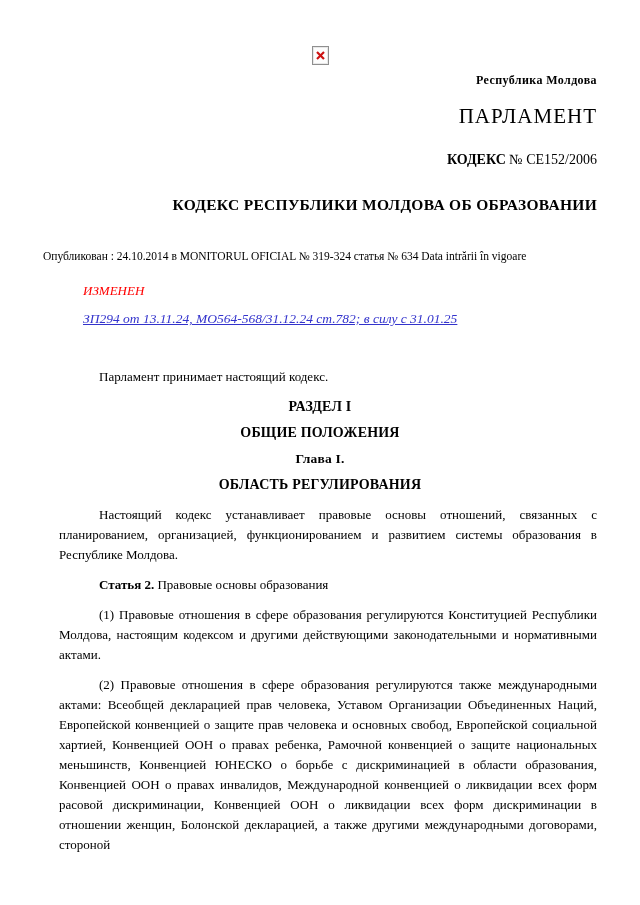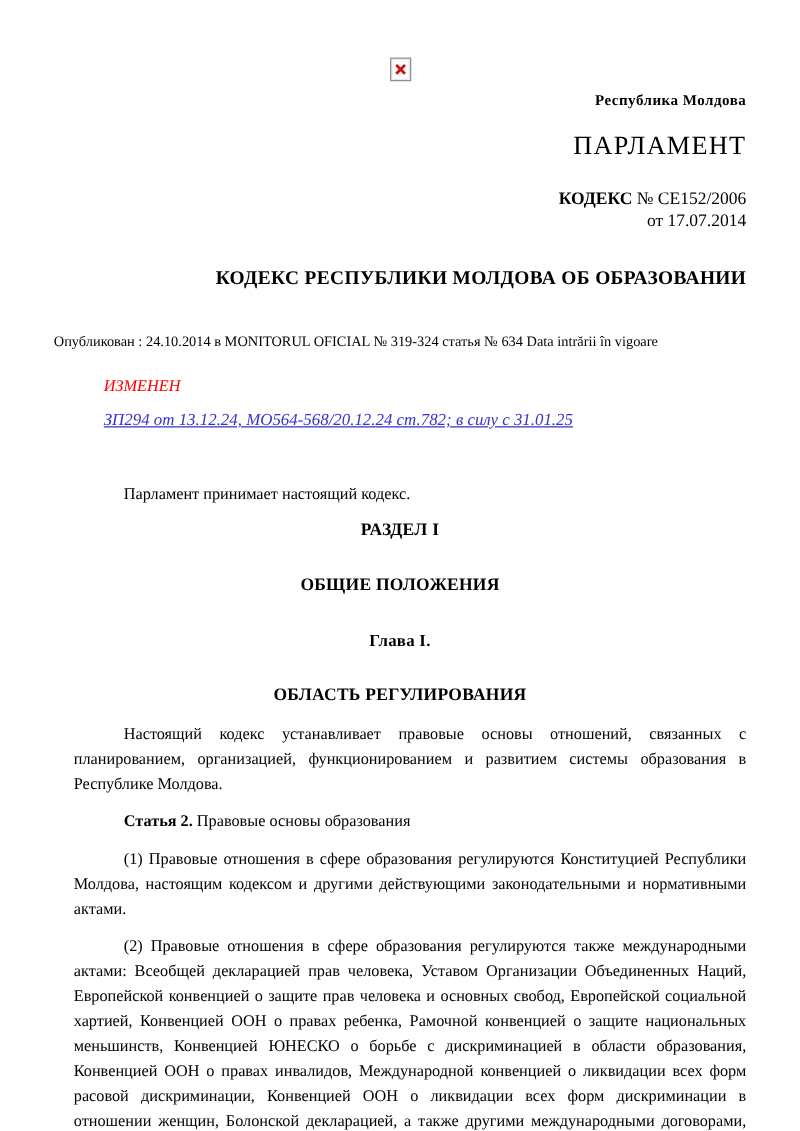--- a/index.html
+++ b/index.html
@@ -49,21 +49,21 @@
     text-indent: 40px; margin-top: 10px;
     text-align: justify;
     margin-left: 16px;
   }
   .para.intro { margin-top: 40px; }
   .para .b { font-weight: bold; }
   .just-last { text-align-last: justify; }
 
   .heading {
     font-weight: bold; font-size: 14px; line-height: 20px;
-    margin-top: 24px; text-align: center; letter-spacing: 0.2px;
+    margin-top: 6px; text-align: center; letter-spacing: 0.2px;
   }
   .heading.first { margin-top: 10px; }
   .heading.chapter { font-size: 13.5px; }
 </style>
 </head>
 <body>
 
 <div class="page">
 
   <div class="img-box">
@@ -73,30 +73,29 @@
     </svg>
   </div>
 
   <div class="country center">Республика Молдова</div>
   <div class="parliament center">ПАРЛАМЕНТ</div>
 
   <div class="code-line center">
     <span class="b">КОДЕКС</span>
     <span>№ СЕ152/2006</span>
   </div>
-  <div class="date-line center">от 17.07.2014</div>
 
   <div class="doc-title center">КОДЕКС РЕСПУБЛИКИ МОЛДОВА ОБ ОБРАЗОВАНИИ</div>
 
   <div class="published">Опубликован : 24.10.2014 в MONITORUL OFICIAL № 319-324 статья № 634 Data intrării în vigoare</div>
 
   <div class="amended">ИЗМЕНЕН</div>
 
   <div class="amend-link-line">
-    <a class="amend-link">ЗП294 от 13.12.24, МО564-568/20.12.24 ст.782; в силу с 31.01.25</a>
+    <a class="amend-link">ЗП294 от 13.11.24, МО564-568/31.12.24 ст.782; в силу с 31.01.25</a>
   </div>
 
   <p class="para intro">Парламент принимает настоящий кодекс.</p>
 
   <div class="heading first">РАЗДЕЛ I</div>
   <div class="heading">ОБЩИЕ ПОЛОЖЕНИЯ</div>
   <div class="heading chapter">Глава I.</div>
   <div class="heading">ОБЛАСТЬ РЕГУЛИРОВАНИЯ</div>
 
   <div>

